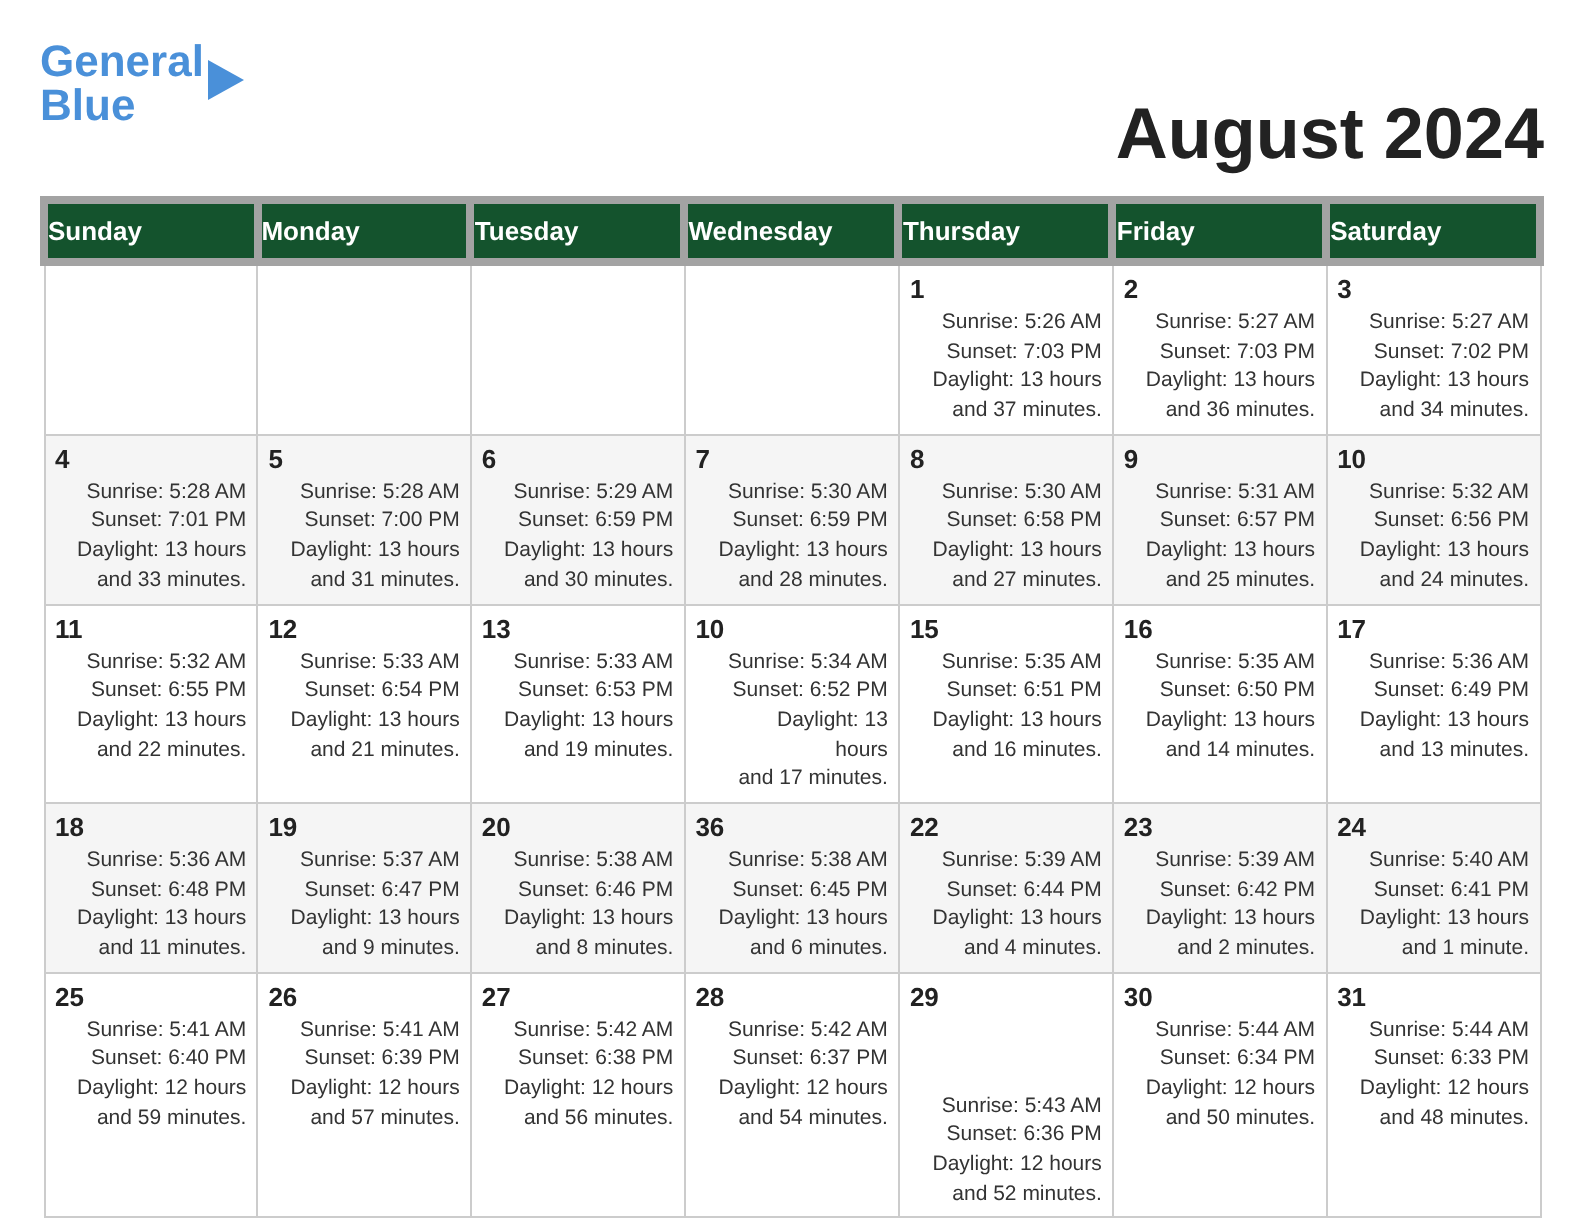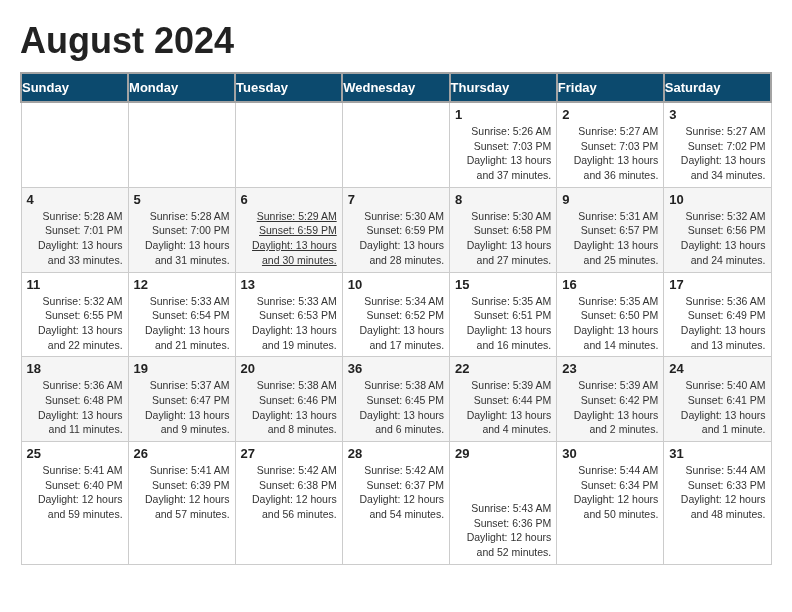--- a/index.html
+++ b/index.html
@@ -38,43 +38,44 @@
       width: 0;
       height: 0;
       border-top: 10px solid transparent;
       border-bottom: 10px solid transparent;
       border-left: 18px solid #4a90d9;
       margin-left: 2px;
       margin-top: -4px;
     }
     .title-section {
       text-align: left;
+      margin-top: 26px;
     }
     .month-year {
       font-size: 36px;
       font-weight: bold;
       color: #222;
     }
     .location {
       font-size: 16px;
       color: #444;
     }
     table {
       width: 100%;
       border-collapse: collapse;
       font-size: 11px;
     }
     thead tr th {
-      background-color: #0c4a6e;
+      background-color: #14532d;
       color: #fff;
       text-align: left;
       padding: 6px 0;
       font-size: 13px;
       font-weight: bold;
-      border: 2px solid #a3a3a3;
+      border: 4px solid #a3a3a3;
     }
     tbody tr td {
       border: 1px solid #ccc;
       vertical-align: top;
       padding: 4px 5px;
       height: 80px;
       width: 108px;
     }
     tbody tr:nth-child(even) td {
       background-color: #f5f5f5;
@@ -96,20 +97,29 @@
       text-align: right;
     }
     .empty-cell {
       background-color: #fff;
     }
   </style>
 </head>
 <body>
 
 <div class="header-section">
+  <div class="logo">
+    <div class="logo-line">
+      <span class="logo-text">
+        <span>General</span><br>
+        <span style="color:#4a90d9;">Blue</span>
+      </span>
+      <div class="logo-arrow"></div>
+    </div>
+  </div>
   <div class="title-section">
     <div class="month-year">August 2024</div>
   </div>
 </div>
 
 <table>
   <thead>
     <tr>
     <th>Sunday</th>
         <th>Monday</th>
@@ -158,21 +168,21 @@
         </td>
         <td>
           <span class="day-number">5</span>
           <div class="day-info" style="white-space: pre-line;">Sunrise: 5:28 AM
 Sunset: 7:00 PM
 Daylight: 13 hours
 and 31 minutes.</div>
         </td>
         <td>
           <span class="day-number">6</span>
-          <div class="day-info" style="white-space: pre-line; text-decoration: underline;">Sunrise: 5:29 AM
+          <div class="day-info" style="white-space: pre-line;">Sunrise: 5:29 AM
 Sunset: 6:59 PM
 Daylight: 13 hours
 and 30 minutes.</div>
         </td>
         <td>
           <span class="day-number">7</span>
           <div class="day-info" style="white-space: pre-line;">Sunrise: 5:30 AM
 Sunset: 6:59 PM
 Daylight: 13 hours
 and 28 minutes.</div>
@@ -216,21 +226,21 @@
         </td>
         <td>
           <span class="day-number">13</span>
           <div class="day-info" style="white-space: pre-line;">Sunrise: 5:33 AM
 Sunset: 6:53 PM
 Daylight: 13 hours
 and 19 minutes.</div>
         </td>
         <td>
           <span class="day-number">10</span>
-          <div class="day-info" style="white-space: pre-line;">Sunrise: 5:34 AM
+          <div class="day-info" style="white-space: pre-line; margin-left: 14px;">Sunrise: 5:34 AM
 Sunset: 6:52 PM
 Daylight: 13 hours
 and 17 minutes.</div>
         </td>
         <td>
           <span class="day-number">15</span>
           <div class="day-info" style="white-space: pre-line;">Sunrise: 5:35 AM
 Sunset: 6:51 PM
 Daylight: 13 hours
 and 16 minutes.</div>

